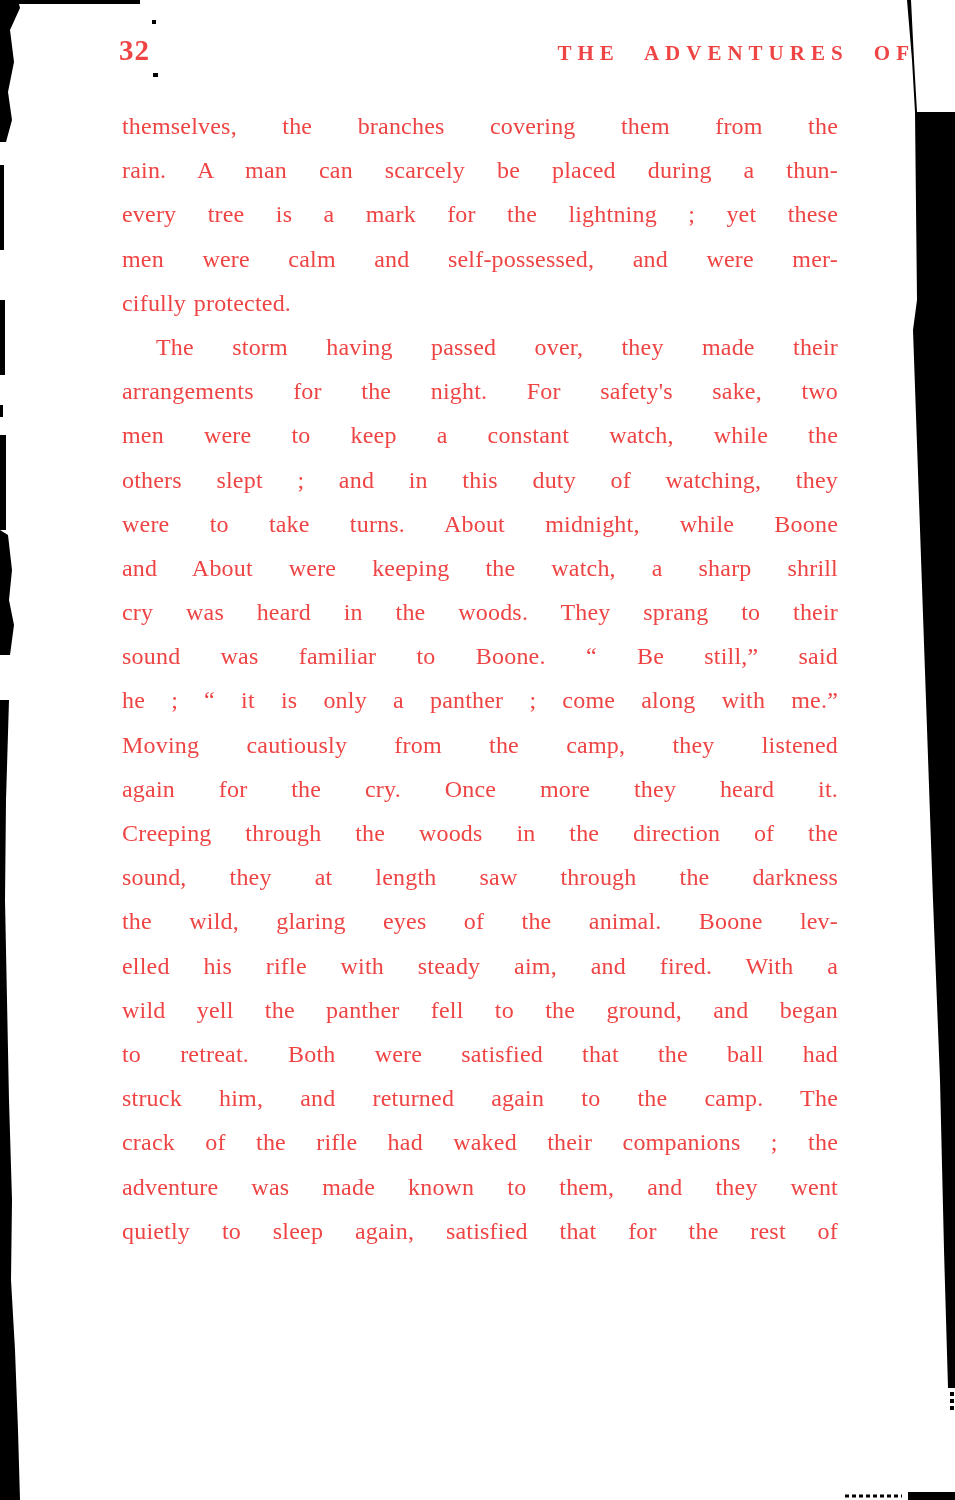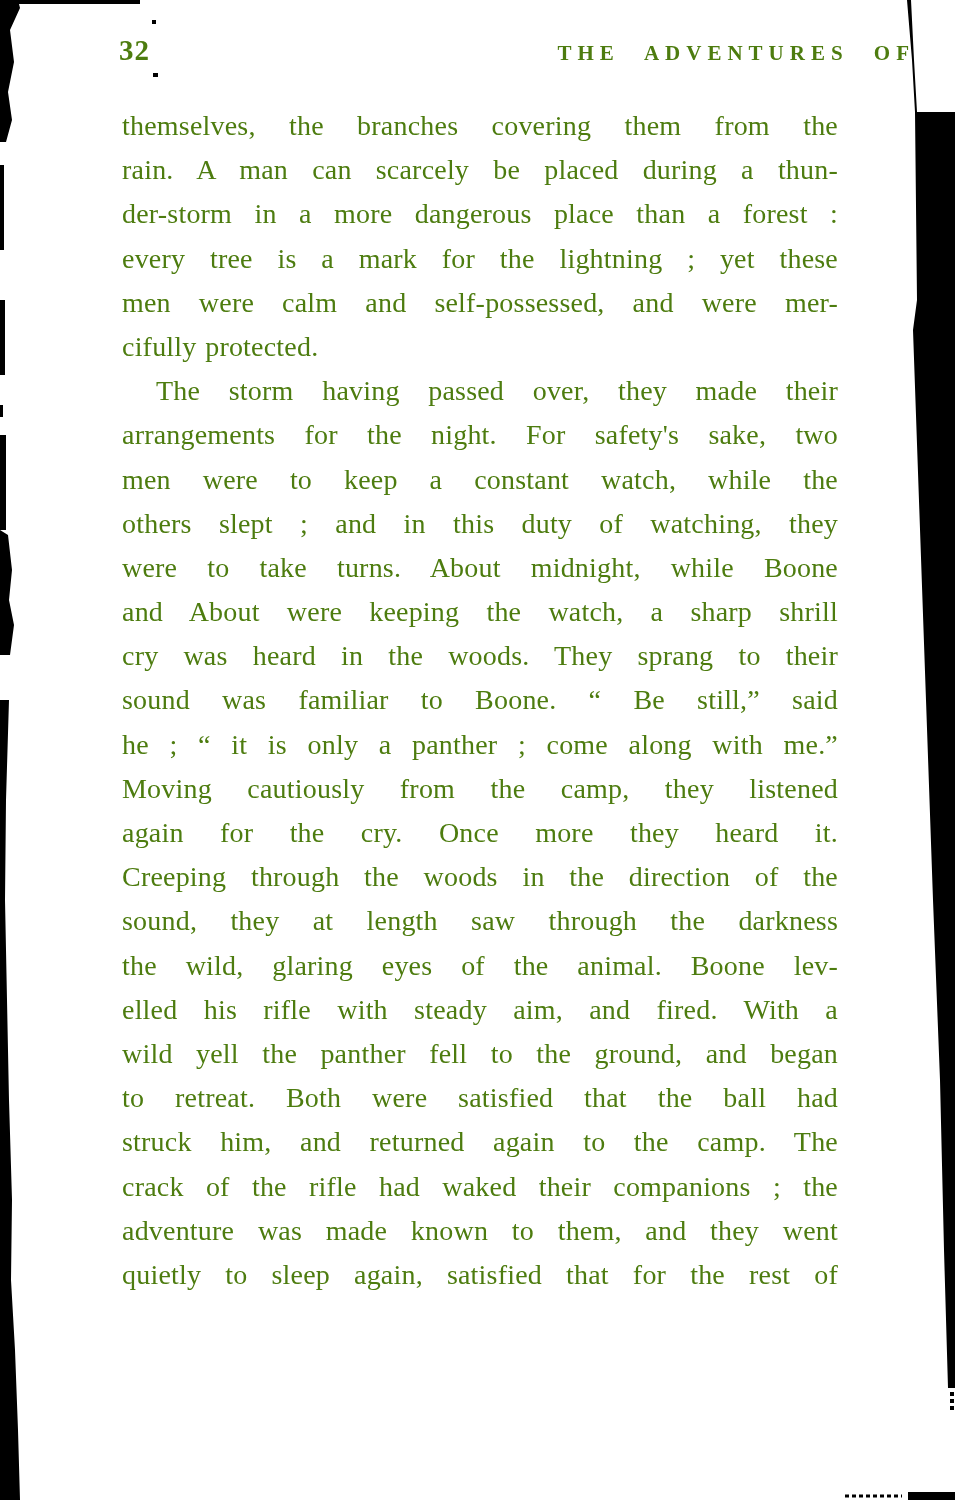--- a/index.html
+++ b/index.html
@@ -7,21 +7,21 @@
     padding: 0;
     background: #ffffff;
   }
   .scan-page {
     position: relative;
     width: 955px;
     height: 1500px;
     background: #ffffff;
     overflow: hidden;
     font-family: "Liberation Serif", serif;
-    color: #4d7c0f;
+    color: #ef4444;
   }
   .page-number {
     position: absolute;
     left: 119px;
     top: 34px;
     font-size: 29px;
     font-weight: bold;
     letter-spacing: 1px;
   }
   .running-header {
@@ -37,21 +37,21 @@
   }
   .text-block {
     position: absolute;
     left: 122px;
     top: 104px;
     width: 716px;
   }
   .paragraph { margin: 0; padding: 0; }
   .text-line {
     height: 44.2px;
-    font-size: 28px;
+    font-size: 24px;
     line-height: 44.2px;
     text-align: justify;
     text-align-last: justify;
     word-spacing: 1.5px;
     letter-spacing: 0.2px;
     overflow: hidden;
   }
   .text-line.indent { text-indent: 34px; }
   .text-line.para-end { text-align-last: left; }
   .artifacts {
@@ -67,21 +67,20 @@
 <div class="scan-page">
 
   <div class="page-number">32</div>
 
   <div class="running-header">THE ADVENTURES OF</div>
 
   <div class="text-block">
       <div class="paragraph">
         <div class="text-line">themselves, the branches covering them from the</div>
         <div class="text-line">rain.  A man can scarcely be placed during a thun-</div>
-        <div class="text-line">der-storm in a more dangerous place than a forest :</div>
         <div class="text-line">every tree is a mark for the lightning ; yet these</div>
         <div class="text-line">men were calm and self-possessed, and were mer-</div>
         <div class="text-line para-end">cifully protected.</div>
       </div>
       <div class="paragraph">
         <div class="text-line indent">The storm having passed over, they made their</div>
         <div class="text-line">arrangements for the night.  For safety's sake, two</div>
         <div class="text-line">men were to keep a constant watch, while the</div>
         <div class="text-line">others slept ; and in this duty of watching, they</div>
         <div class="text-line">were to take turns.  About midnight, while Boone</div>

